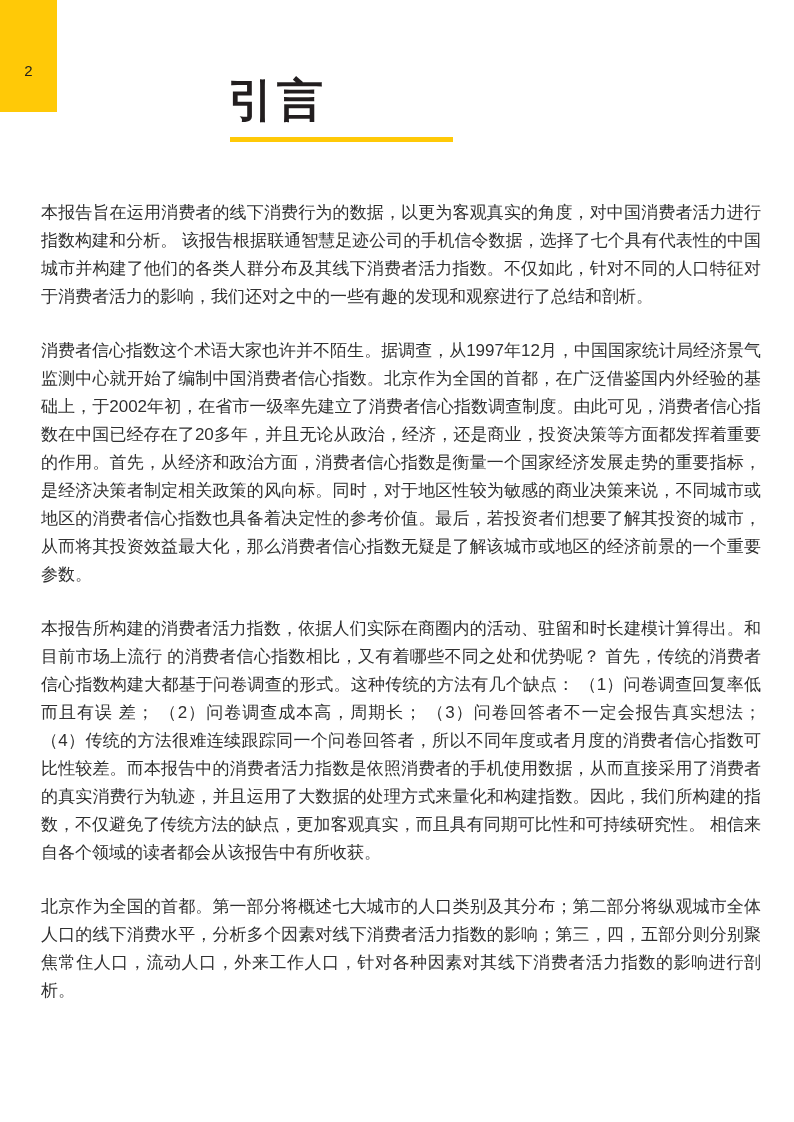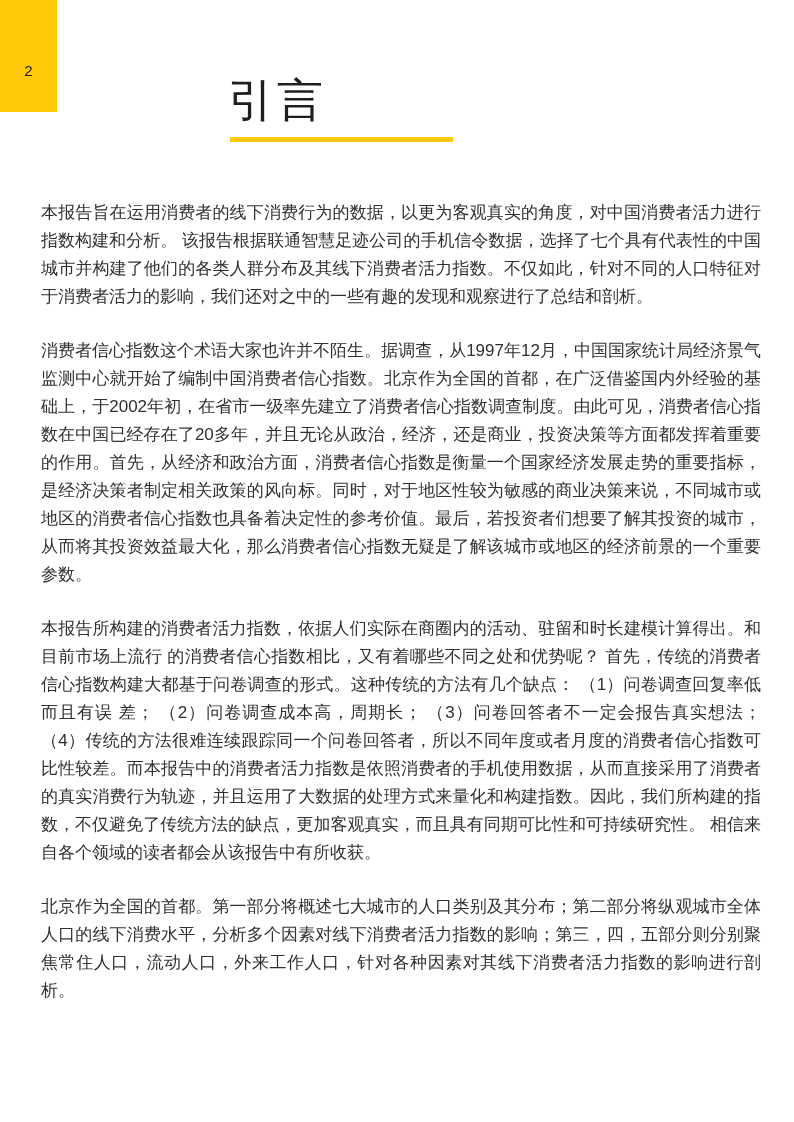--- a/index.html
+++ b/index.html
@@ -33,21 +33,21 @@
   }
   .section-header {
     position: absolute;
     left: 228px;
     top: 76px;
   }
   .section-title {
     margin: 0;
     font-size: 46px;
     line-height: 1.05;
-    font-weight: 400;
+    font-weight: 700;
     letter-spacing: 3px;
     color: #221e1f;
   }
   .title-underline {
     position: absolute;
     left: 230px;
     top: 137px;
     width: 223px;
     height: 5px;
   }

